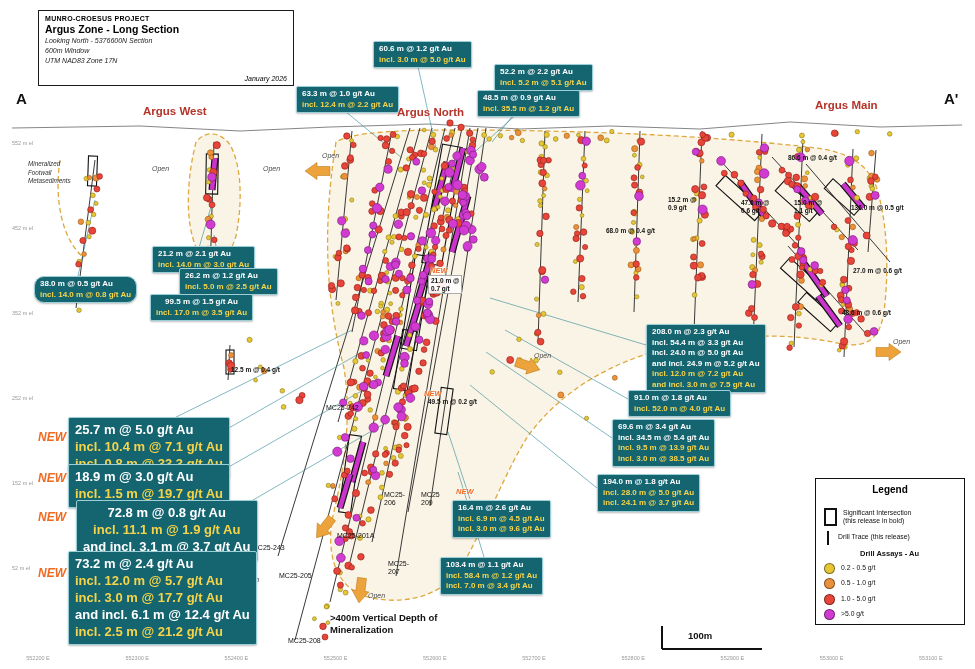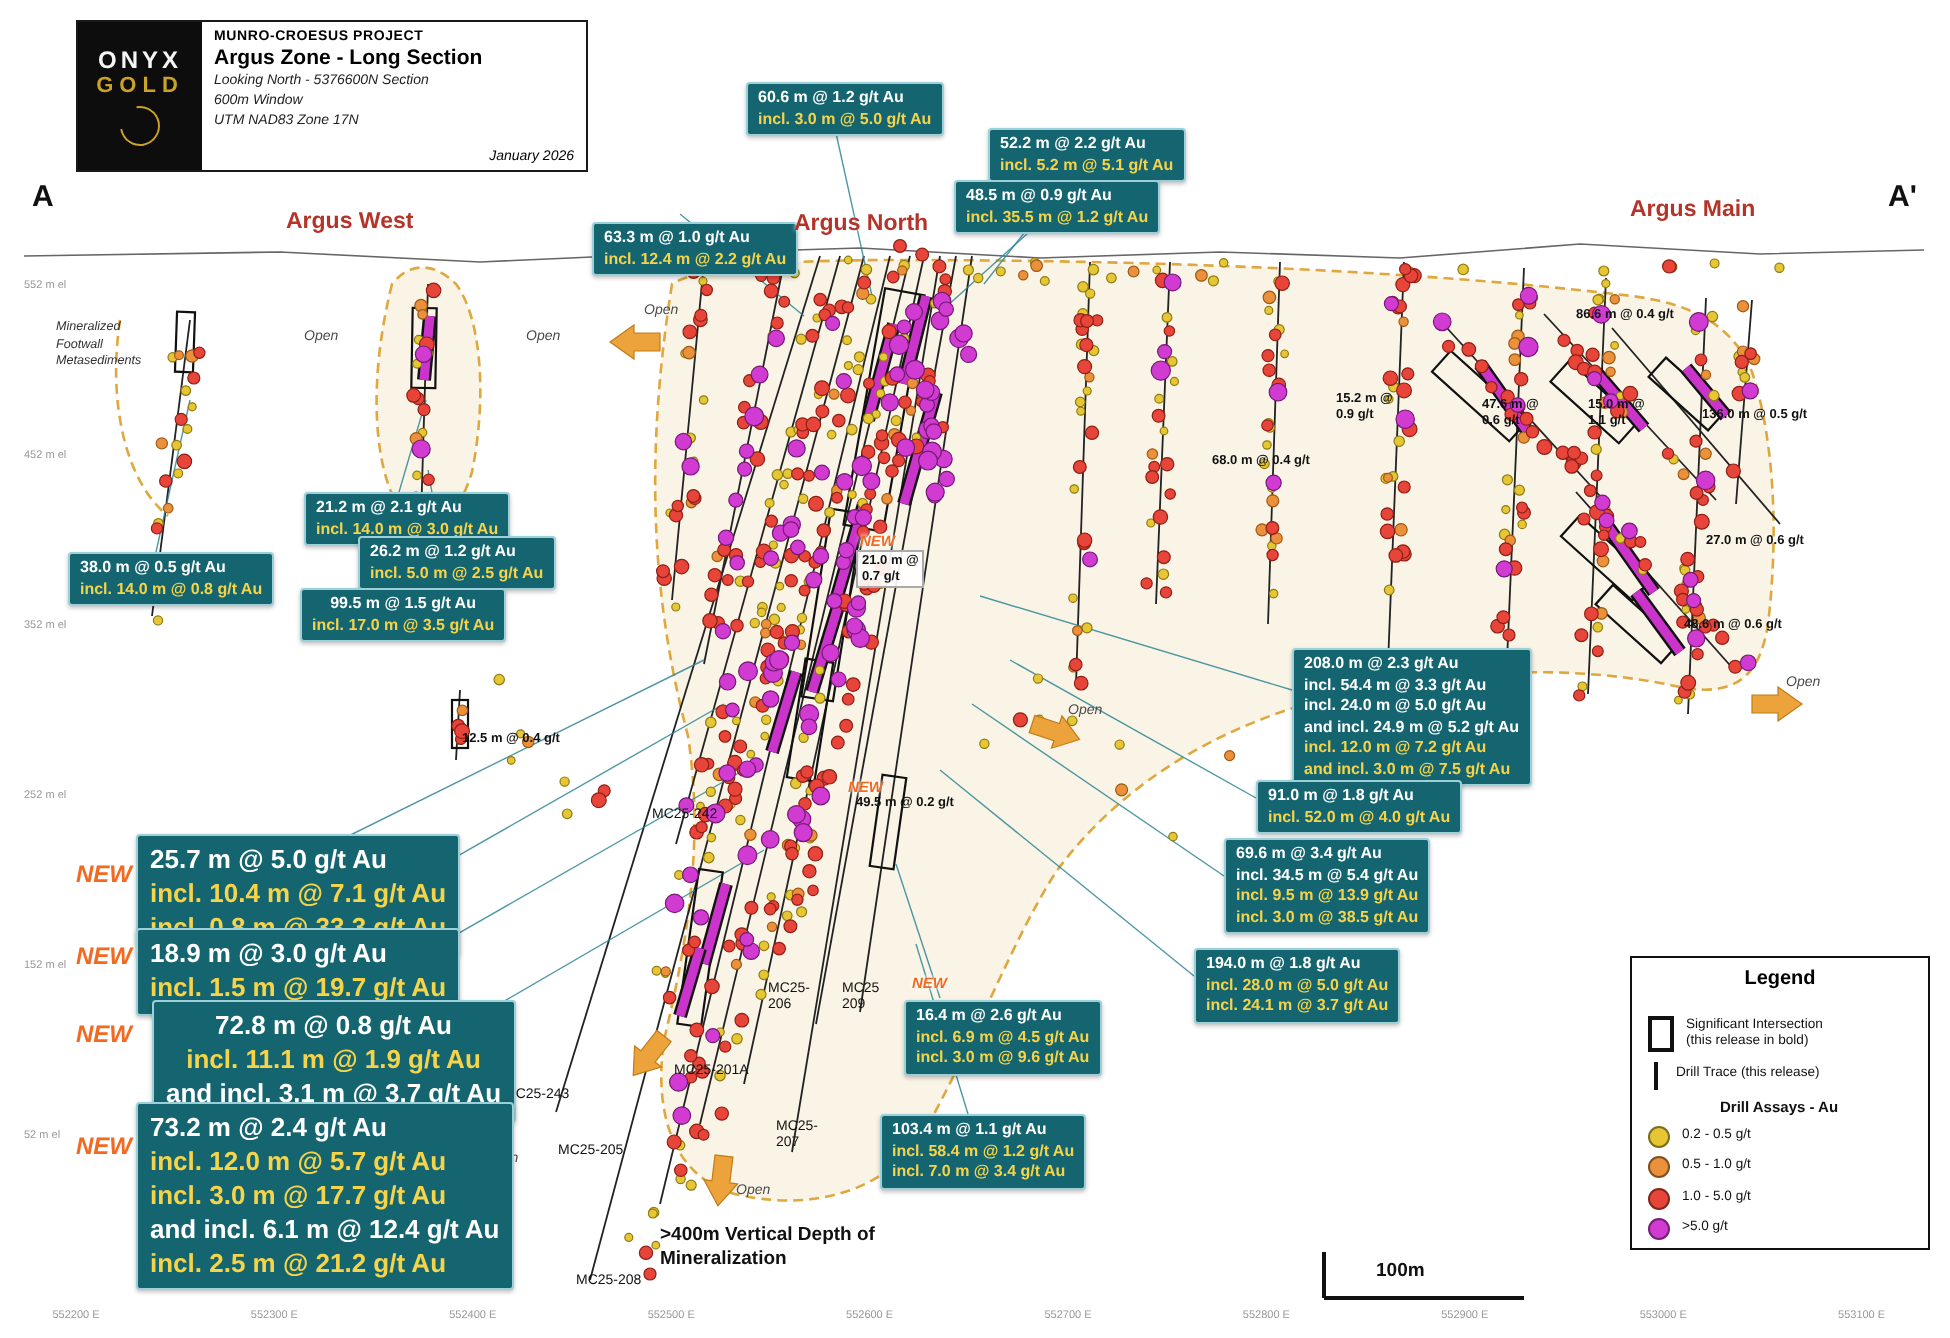--- a/index.html
+++ b/index.html
@@ -875,25 +875,20 @@
       <path d="M0,-4.5 L13,-4.5 L13,-8.5 L25,0 L13,8.5 L13,4.5 L0,4.5 Z" fill="#eca33c" stroke="#c07d17" stroke-width="0.6" transform="translate(330,171) rotate(180)"></path>
       <path d="M0,-4.5 L13,-4.5 L13,-8.5 L25,0 L13,8.5 L13,4.5 L0,4.5 Z" fill="#eca33c" stroke="#c07d17" stroke-width="0.6" transform="translate(876,352) rotate(0)"></path>
       <path d="M0,-4.5 L13,-4.5 L13,-8.5 L25,0 L13,8.5 L13,4.5 L0,4.5 Z" fill="#eca33c" stroke="#c07d17" stroke-width="0.6" transform="translate(516,362) rotate(18)"></path>
       <path d="M0,-4.5 L13,-4.5 L13,-8.5 L25,0 L13,8.5 L13,4.5 L0,4.5 Z" fill="#eca33c" stroke="#c07d17" stroke-width="0.6" transform="translate(332,518) rotate(128)"></path>
       <path d="M0,-4.5 L13,-4.5 L13,-8.5 L25,0 L13,8.5 L13,4.5 L0,4.5 Z" fill="#eca33c" stroke="#c07d17" stroke-width="0.6" transform="translate(362,578) rotate(97)"></path>
       <line x1="662" y1="626" x2="662" y2="649" stroke="#111" stroke-width="2"></line>
       <line x1="662" y1="649" x2="762" y2="649" stroke="#111" stroke-width="2"></line>
     </svg>
 
   <div class="abs" id="titleblock">
-    <div id="logo">
-      <div class="logo-onyx">ONYX</div>
-      <div class="logo-gold">GOLD</div>
-      <div class="logo-swirl"></div>
-    </div>
     <div class="tb-text">
       <div class="tb-project">MUNRO-CROESUS PROJECT</div>
       <div class="tb-title">Argus Zone - Long Section</div>
       <div class="tb-sub">Looking North - 5376600N Section</div>
       <div class="tb-sub">600m Window</div>
       <div class="tb-sub">UTM NAD83 Zone 17N</div>
       <div class="tb-date">January 2026</div>
     </div>
   </div>
 
@@ -966,29 +961,29 @@
       <div class="abs zone-label" style="left: 397px; top: 106px;">Argus North</div>
       <div class="abs zone-label" style="left: 783px; top: 99px; margin-left: 32px;">Argus Main</div>
       <div class="abs callout" style="left: 373px; top: 41px;">
         <span class="wh">60.6 m @ 1.2 g/t Au</span>
         <span class="yl">incl. 3.0 m @ 5.0 g/t Au</span>
       </div>
       <div class="abs callout" style="left: 494px; top: 64px;">
         <span class="wh">52.2 m @ 2.2 g/t Au</span>
         <span class="yl">incl. 5.2 m @ 5.1 g/t Au</span>
       </div>
-      <div class="abs callout" style="left: 296px; top: 86px; margin-top: 25px;">
+      <div class="abs callout" style="left: 296px; top: 86px;">
         <span class="wh">63.3 m @ 1.0 g/t Au</span>
         <span class="yl">incl. 12.4 m @ 2.2 g/t Au</span>
       </div>
       <div class="abs callout" style="left: 477px; top: 90px;">
         <span class="wh">48.5 m @ 0.9 g/t Au</span>
         <span class="yl">incl. 35.5 m @ 1.2 g/t Au</span>
       </div>
-      <div class="abs callout" style="left: 34px; top: 276px;">
+      <div class="abs callout" style="left: 34px; top: 276px; border-radius: 10px;">
         <span class="wh">38.0 m @ 0.5 g/t Au</span>
         <span class="yl">incl. 14.0 m @ 0.8 g/t Au</span>
       </div>
       <div class="abs callout" style="left: 152px; top: 246px;">
         <span class="wh">21.2 m @ 2.1 g/t Au</span>
         <span class="yl">incl. 14.0 m @ 3.0 g/t Au</span>
       </div>
       <div class="abs callout" style="left: 179px; top: 268px;">
         <span class="wh">26.2 m @ 1.2 g/t Au</span>
         <span class="yl">incl. 5.0 m @ 2.5 g/t Au</span>

